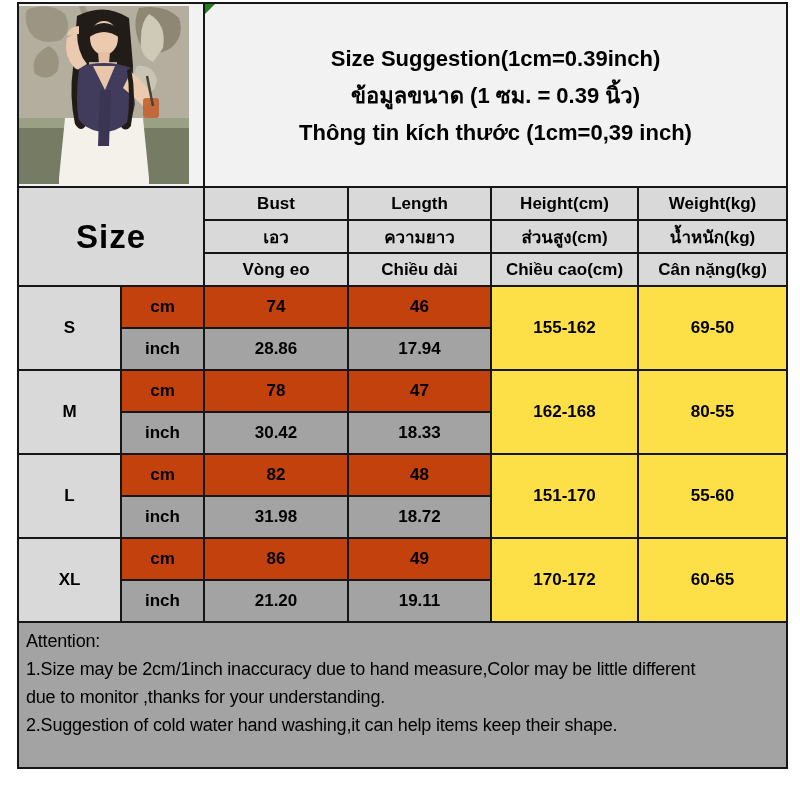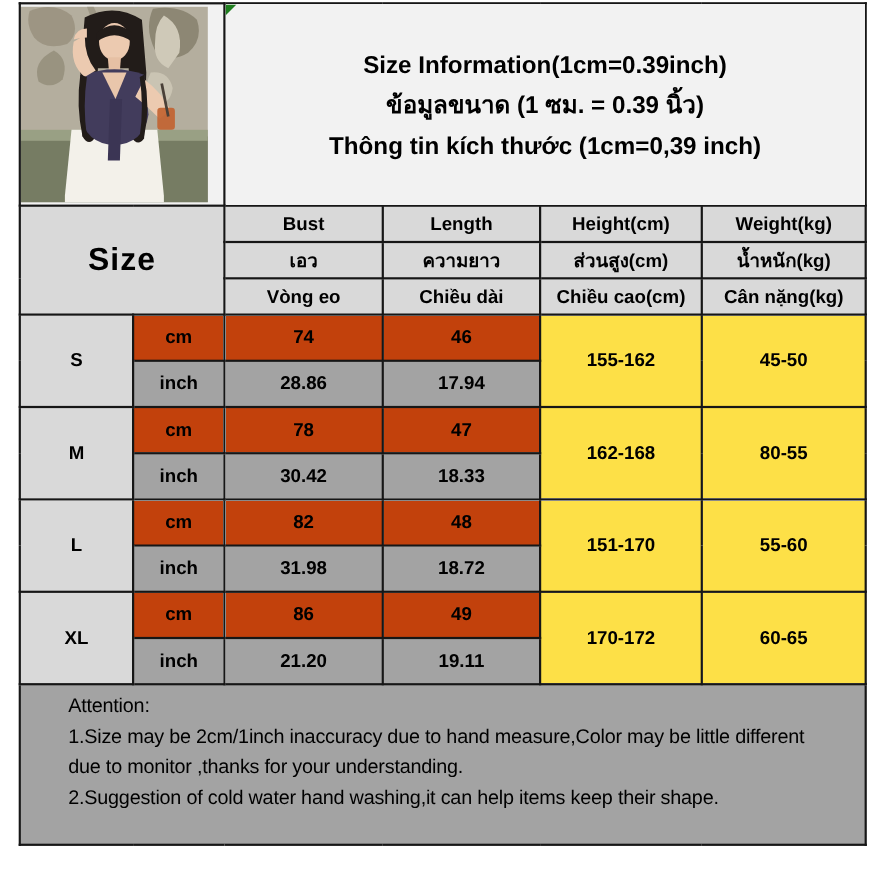--- a/index.html
+++ b/index.html
@@ -32,25 +32,25 @@
   td.bg-cmrow{background:#c2410c;}
   td.bg-merge{background:#fde047;}
   td.bg-white{background:#a3a3a3;}
   
   .title-cell{position:relative;}
   .title-line{font-size:22px;font-weight:bold;line-height:37px;}
   .green-flag{
     position:absolute;top:0;left:0;width:0;height:0;
     border-top:10px solid #1e7e1e;border-right:10px solid transparent;
   }
-  .size-big{font-size:29px;font-weight:bold;letter-spacing:1px;}
+  .size-big{font-size:33px;font-weight:bold;letter-spacing:1px;}
   .num{font-size:18px;}
   
   .att-cell{text-align:left !important;vertical-align:top !important;font-weight:normal !important;}
-  .att-inner{padding:4px 18px 0 7px;font-size:18px;line-height:28px;letter-spacing:-0.2px;white-space:nowrap;margin-left:36px;}
+  .att-inner{padding:4px 18px 0 7px;font-size:18px;line-height:28px;letter-spacing:-0.2px;white-space:nowrap;}
   
   .photo-box{padding:4px 9px 5px 7px;}
   .photo-box svg{display:block;}
 </style>
 </head>
 <body>
 
 <div class="sheet">
 <table class="size-table">
   <colgroup>
@@ -87,21 +87,21 @@
         <path d="M48,30 q2,-10 12,-10 l0,8 q-6,0 -12,2z" fill="#eccab0"></path>
         <path d="M112,66 Q128,78 136,94 L126,102 Q114,90 104,82 Z" fill="#eccab0"></path>
         <rect x="124" y="92" width="16" height="20" rx="3" fill="#c2622f" opacity="0.9"></rect>
         <line x1="128" y1="70" x2="134" y2="100" stroke="#4a4038" stroke-width="2.5"></line>
         <path d="M54,62 Q50,90 56,118 L60,118 Q56,90 60,64 Z" fill="#221c19"></path>
         <path d="M112,62 Q118,92 112,118 L108,118 Q112,92 108,64 Z" fill="#221c19"></path>
       </svg>
     </td>
     <td colspan="4" class="bg-title title-cell">
       <span class="green-flag"></span>
-      <div class="title-line">Size Information(1cm=0.39inch)</div>
+      <div class="title-line">Size Suggestion(1cm=0.39inch)</div>
       <div class="title-line">ข้อมูลขนาด (1 ซม. = 0.39 นิ้ว)</div>
       <div class="title-line">Thông tin kích thước (1cm=0,39 inch)</div>
     </td>
   </tr>
 
   <tr class="r-hdr">
     <td colspan="2" rowspan="3" class="bg-hdr">
       <span class="size-big">Size</span>
     </td>
     <td class="bg-hdr thin-b">Bust</td>
@@ -121,21 +121,21 @@
     <td class="bg-hdr thin-t">Chiều cao(cm)</td>
     <td class="bg-hdr thin-t">Cân nặng(kg)</td>
   </tr>
 
   <tr class="r-sub">
     <td rowspan="2" class="bg-size">S</td>
     <td class="bg-cmrow thin-b">cm</td>
     <td class="bg-cmrow thin-b num">74</td>
     <td class="bg-cmrow thin-b num">46</td>
     <td rowspan="2" class="bg-merge num">155-162</td>
-    <td rowspan="2" class="bg-merge num">45-50</td>
+    <td rowspan="2" class="bg-merge num">69-50</td>
   </tr>
   <tr class="r-sub">
     <td class="bg-white thin-t">inch</td>
     <td class="bg-white thin-t num">28.86</td>
     <td class="bg-white thin-t num">17.94</td>
   </tr>
 
   <tr class="r-sub">
     <td rowspan="2" class="bg-size">M</td>
     <td class="bg-cmrow thin-b">cm</td>

